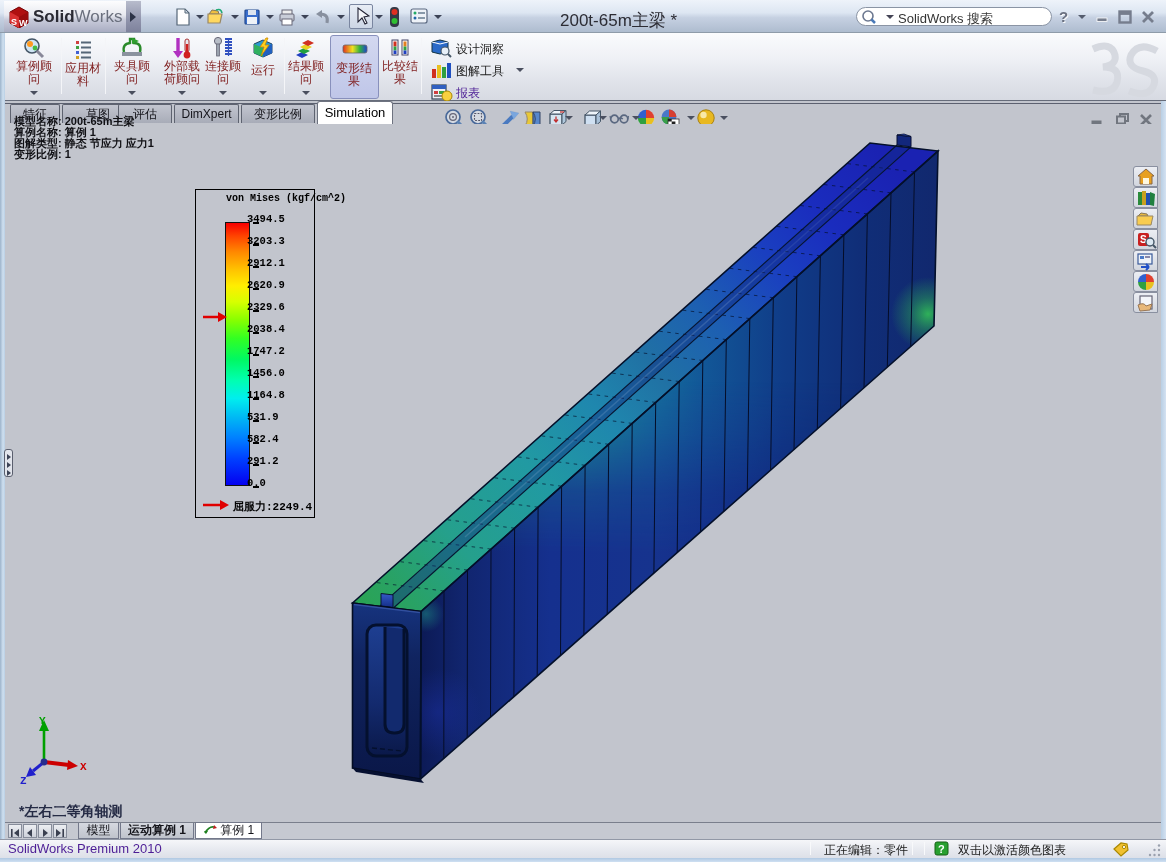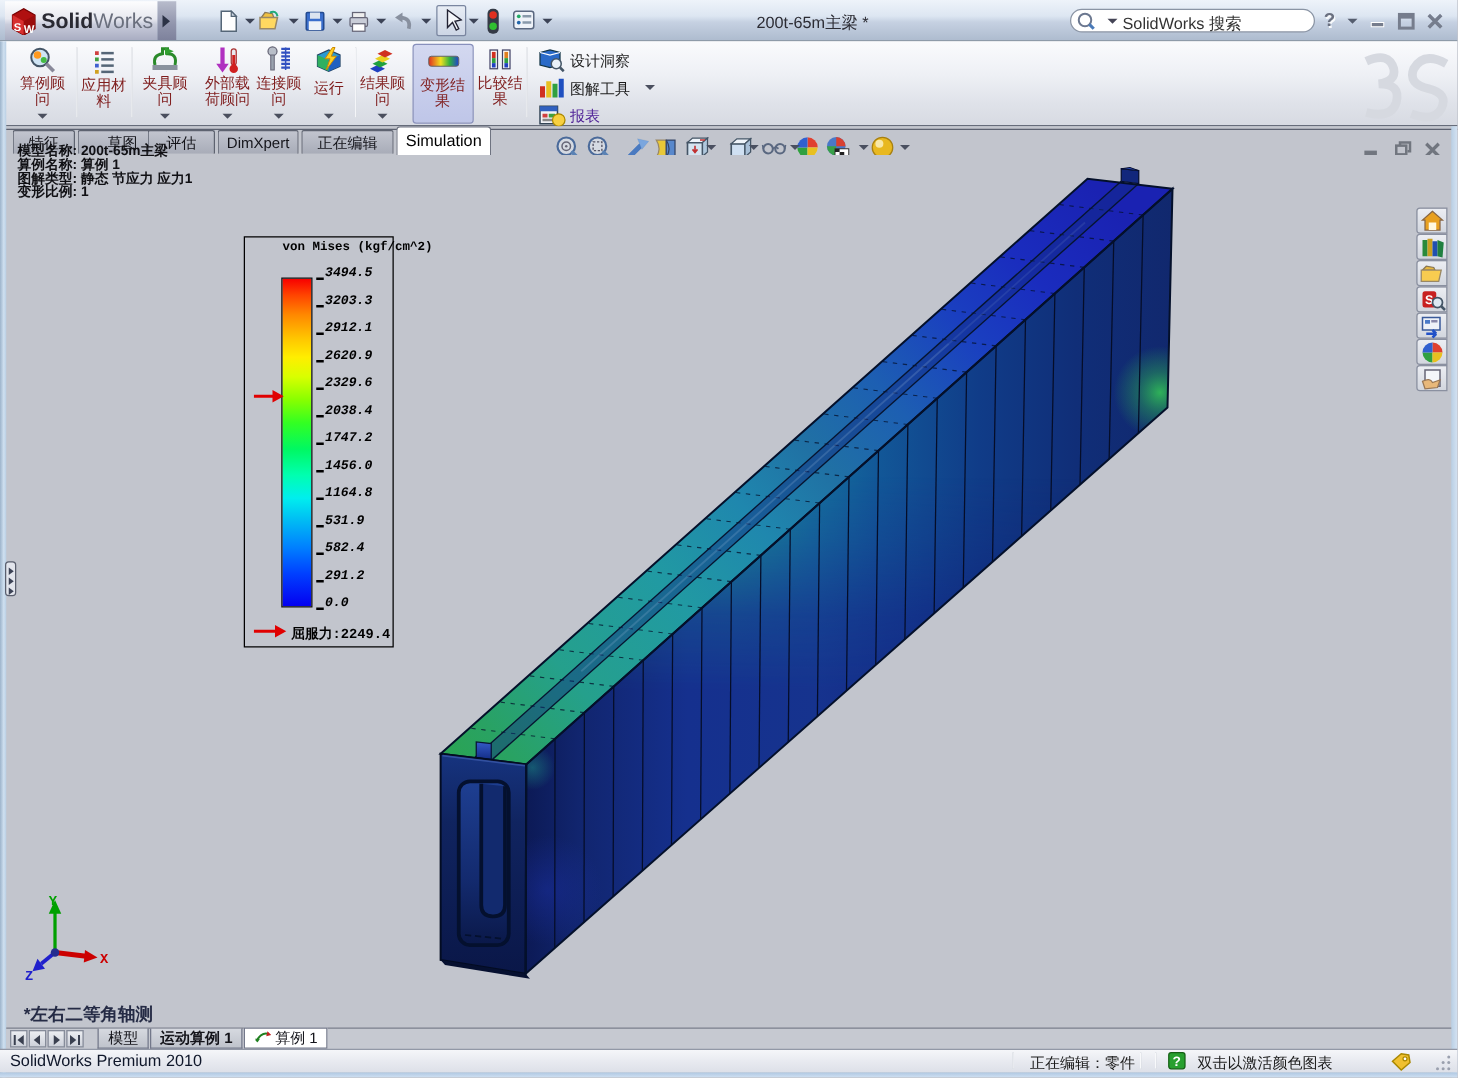--- a/index.html
+++ b/index.html
@@ -25,21 +25,21 @@
 #simtab{position:absolute;top:0px;height:24px;background:#fff;border:1px solid #6e7380;border-bottom:none;
  border-radius:3px 3px 0 0;color:#000;font-size:13px;text-align:center;line-height:22px;}
 #viewport{left:5px;top:124px;width:1156px;height:698px;background:#c2c5cd;}
 #leftedge{left:0;top:33px;width:5px;height:829px;background:linear-gradient(90deg,#9db4cb,#cfe0f0 60%,#b9cfe4);}
 #rightedge{left:1161px;top:101px;width:5px;height:761px;background:linear-gradient(90deg,#b9cfe4,#d4e2f2);}
 #info{left:14px;top:116px;font-size:11px;line-height:11px;color:#101014;font-weight:bold;letter-spacing:0px;}
 #legend{left:195px;top:189px;width:120px;height:329px;border:1px solid #000;
  font-family:"Liberation Mono",monospace;}
 #lgbar{position:absolute;left:29px;top:32px;width:25px;height:264px;border:1px solid #111;
  background:linear-gradient(180deg,#f80000 0%,#ff4400 5%,#ff8800 11%,#ffc400 18%,#ffee00 24%,#d8ff00 30%,#88ff00 37%,#33ff22 44%,#00f862 52%,#00ffb0 60%,#00eeee 67%,#00baf4 74%,#0080ff 82%,#0040ff 90%,#0400f0 100%);}
-.lgl{position:absolute;left:64px;width:56px;font-size:10.5px;font-weight:bold;color:#000;line-height:11px;font-style:italic;}
+.lgl{position:absolute;left:51px;width:56px;font-size:10.5px;font-weight:bold;color:#000;line-height:11px;}
 .lgt{position:absolute;left:57px;width:6px;height:1.6px;background:#000;}
 #statusbar{left:0;top:839px;width:1166px;height:19px;
  background:linear-gradient(180deg,#f5f6f9 0%,#e8eaf0 50%,#dde0e8 100%);
  border-top:1px solid #9298a6;color:#1a1a1a;}
 #botbar{left:5px;top:822px;width:1156px;height:17px;background:#c6c9d1;border-top:1px solid #7a7f8c;}
 .btab{position:absolute;top:823px;height:16px;background:linear-gradient(180deg,#d6d9e0,#bfc3cc);
  border:1px solid #73788a;border-top:none;font-size:12px;color:#14141a;text-align:center;line-height:15px;}
 .navb{position:absolute;top:824px;width:14px;height:14px;background:linear-gradient(180deg,#eceef2,#cdd1da);
  border:1px solid #868c9a;overflow:hidden;}
 #bluestrip{left:0;top:858px;width:1166px;height:4px;background:linear-gradient(180deg,#b0c8e2,#cfe0f2);}
@@ -96,21 +96,21 @@
     <circle cx="5.5" cy="15" r="3" fill="#30c030"></circle>
   </svg>
 <svg class="abs" style="left:410px;top:8px" width="20" height="18">
     <rect x="1" y="1" width="16" height="14" rx="2" fill="#eef2f8" stroke="#5a6880" stroke-width="1.2"></rect>
     <circle cx="5" cy="5" r="1.5" fill="#2a6"></circle>
     <rect x="8" y="4" width="7" height="2" fill="#89a"></rect>
     <circle cx="5" cy="10" r="1.5" fill="#26a"></circle>
     <rect x="8" y="9" width="7" height="2" fill="#89a"></rect>
   </svg>
 <div class="darr abs" style="left:434px;top:15px;border-top-color:#3c4356"></div>
-<div class="abs" style="left:560px;top:9px;width:180px;text-align:center;font-size:13px;color:#2c2c34;">200t-65m主梁 *</div>
+<div class="abs" style="left:560px;top:9px;width:180px;text-align:left;font-size:17px;color:#2c2c34;">200t-65m主梁 *</div>
 <div class="abs" style="left:856px;top:7px;width:196px;height:19px;background:#fff;border:1px solid #8a94a4;border-radius:10px;"></div>
 <svg class="abs" style="left:860px;top:9px" width="26" height="16">
     <circle cx="8" cy="7" r="5" fill="none" stroke="#6c7890" stroke-width="1.6"></circle>
     <line x1="11.5" y1="10.5" x2="15" y2="14" stroke="#4a7ab8" stroke-width="2.5"></line>
   </svg>
 <div class="darr abs" style="left:886px;top:15px;border-top-color:#445;"></div>
 <div class="abs" style="left:898px;top:10px;font-size:13px;color:#333;text-align:center;">SolidWorks 搜索</div>
 <div class="abs" style="left:1059px;top:8px;font-size:15px;font-weight:bold;color:#6a7080;text-shadow:1px 1px 0 #f8fafc;">?</div>
 <div class="darr abs" style="left:1078px;top:15px;border-top-color:#555d6e"></div>
 <svg class="abs" style="left:1096px;top:12px" width="14" height="12">
@@ -250,21 +250,21 @@
       <path d="M18 14 q18 -8 22 6 q2 10 -12 12 q18 0 14 15 q-4 13 -24 8"></path>
       <path d="M82 16 q-18 -10 -26 4 q-5 12 12 16 q16 4 10 16 q-6 11 -24 4"></path>
     </g>
   </svg>
 <div id="tabrow" class="abs"></div>
 <div class="abs" style="left:0px;top:103px;width:1166px;height:1px;background:#5c6170;"></div>
 <div class="ctab abs" style="left:10px;top:104px;width:50px;">特征</div>
 <div class="ctab abs" style="left:62px;top:104px;width:72px;">草图</div>
 <div class="ctab abs" style="left:118px;top:104px;width:54px;">评估</div>
 <div class="ctab abs" style="left:174px;top:104px;width:65px;">DimXpert</div>
-<div class="ctab abs" style="left:241px;top:104px;width:74px;">正在编辑</div>
+<div class="ctab abs" style="left:241px;top:104px;width:74px;">变形比例</div>
 <div id="simtab" class="abs" style="left:317px;top:101px;width:76px;">Simulation</div>
 <div class="abs" style="left:443px;top:108px;width:290px;height:24px;"><svg width="290" height="24">
       <g transform="translate(10,0)">
         <circle cx="0" cy="9" r="7" fill="#e8f0f8" fill-opacity="0.5" stroke="#4a6a9a" stroke-width="1.7"></circle>
         <circle cx="0" cy="9" r="3.4" fill="none" stroke="#667" stroke-width="1.2"></circle>
         <circle cx="0" cy="9" r="1" fill="#667"></circle>
         <line x1="5" y1="14" x2="10" y2="19" stroke="#5a82b4" stroke-width="3" stroke-linecap="round"></line>
       </g>
       <g transform="translate(35,0)">
         <circle cx="0" cy="9" r="7" fill="#e8f0f8" fill-opacity="0.5" stroke="#4a6a9a" stroke-width="1.7"></circle>
@@ -615,21 +615,21 @@
       <path d="M2 2 L7 6 L2 10 z" fill="#3a4050"></path>
     </svg></div>
 <div class="btab abs" style="left:78px;width:41px;">模型</div>
 <div class="btab abs" style="left:120px;width:74px;font-weight:bold;">运动算例 1</div>
 <div class="btab abs" style="left:195px;width:67px;background:#fff;border-top:1px solid #73788a;top:822px;height:17px;"><svg width="14" height="12" style="vertical-align:-2px">
       <path d="M2 9 q4 -7 9 -6" fill="none" stroke="#208020" stroke-width="1.6"></path>
       <path d="M11 1 l3 3 -4 1 z" fill="#c02020"></path>
       <path d="M3 10 l-2 -3 4 0 z" fill="#208020"></path>
     </svg> 算例 1</div>
 <div id="statusbar" class="abs"></div>
-<div class="abs" style="left:8px;top:841px;font-size:13px;color:#0f172a;">SolidWorks Premium 2010</div>
+<div class="abs" style="left:8px;top:841px;font-size:13px;color:#4c1d95;">SolidWorks Premium 2010</div>
 <div class="vsep abs" style="left:810px;top:842px;"></div>
 <div class="vsep abs" style="left:912px;top:842px;"></div>
 <div class="vsep abs" style="left:924px;top:842px;"></div>
 <div class="abs" style="left:824px;top:842px;font-size:12px;color:#1a1a1a;">正在编辑：零件</div>
 <svg class="abs" style="left:934px;top:841px" width="16" height="15">
     <rect x="1" y="1" width="13" height="13" rx="2" fill="#28a030" stroke="#156015" stroke-width="1"></rect>
     <text x="4" y="11.5" font-size="11" font-weight="bold" fill="#fff" font-family="Liberation Sans">?</text>
   </svg>
 <div class="abs" style="left:958px;top:842px;font-size:12px;color:#1a1a1a;">双击以激活颜色图表</div>
 <svg class="abs" style="left:1110px;top:840px" width="20" height="17">

